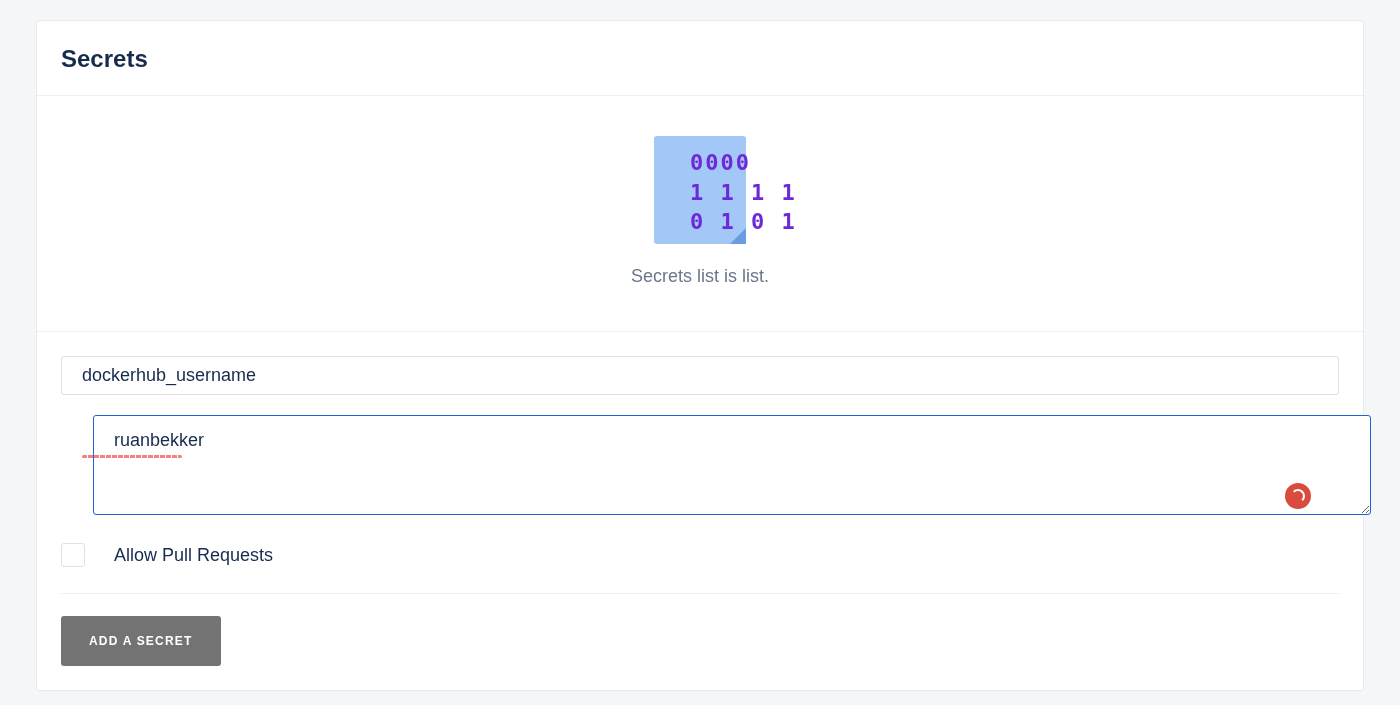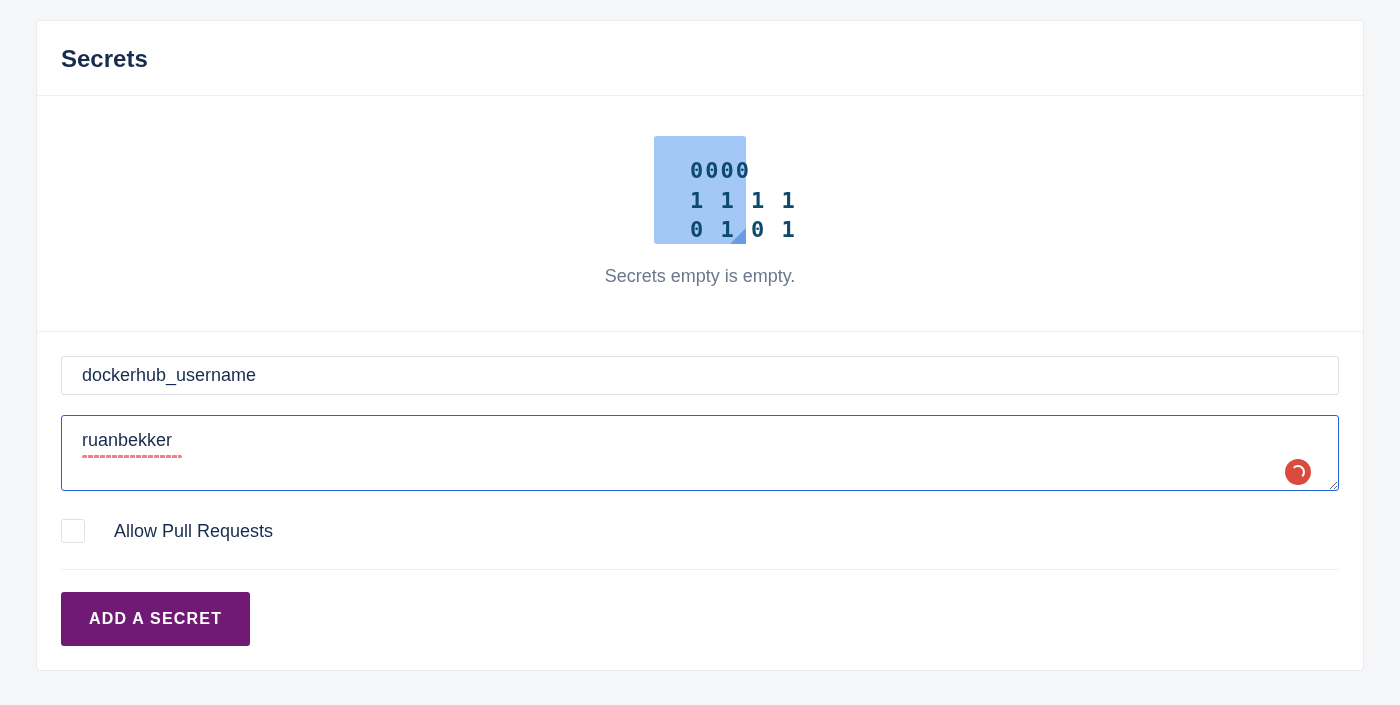--- a/index.html
+++ b/index.html
@@ -29,27 +29,27 @@
     .binary-illustration {
       display: inline-block;
       width: 92px;
       height: 108px;
       background: #a3c7f7;
       border-radius: 3px;
       position: relative;
       margin-bottom: 22px;
     }
     .binary-text {
-      color: #0c4a6e;
+      color: #6d28d9;
       font-family: monospace;
       font-size: 22px;
       line-height: 1.35;
       letter-spacing: 2px;
       font-weight: 700;
-      padding-top: 20px;
+      padding-top: 12px;
       white-space: pre;
       margin-left: 36px;
     }
     .page-fold {
       position: absolute;
       bottom: 0;
       right: 0;
       width: 0;
       height: 0;
       border-style: solid;
@@ -74,30 +74,31 @@
       background: #fff;
       outline: none;
       margin-bottom: 20px;
     }
     .secret-value-wrap {
       position: relative;
       margin-bottom: 24px;
     }
     .secret-value-input {
       width: 100%;
-      height: 76px;
+      height: 100px;
       padding: 14px 20px;
       font-size: 18px;
       color: #172b4d;
       border: 1px solid #2063d6;
       border-radius: 3px;
       background: #fff;
       outline: none;
       resize: both;
       font-family: inherit;
+      margin-left: 32px;
     }
     .spell-underline {
       position: absolute;
       left: 21px;
       top: 40px;
       width: 100px;
       height: 3px;
       background: repeating-linear-gradient(90deg, #f38186, #f38186 5px, transparent 5px, transparent 6px);
       border-radius: 2px;
       pointer-events: none;
@@ -136,23 +137,23 @@
       border: 1px solid #dfe1e6;
       border-radius: 3px;
       background: #fff;
       cursor: pointer;
     }
     .checkbox-label {
       color: #172b4d;
       font-size: 18px;
     }
     .add-secret-btn {
-      background: #701a75;
+      background: #737373;
       color: #ffffff;
-      font-size: 16px;
+      font-size: 12px;
       font-weight: 600;
       letter-spacing: 1.2px;
       border: none;
       border-radius: 3px;
       padding: 18px 28px;
       cursor: pointer;
     }
   </style>
 </head>
 <body>
@@ -162,21 +163,21 @@
     <div class="panel-title">Secrets</div>
   </div>
 
   <div class="empty-state">
     <div class="binary-illustration">
       <div class="binary-text">0000
 1 1 1 1
 0 1 0 1</div>
       <div class="page-fold"></div>
     </div>
-    <div class="empty-msg">Secrets empty is empty.</div>
+    <div class="empty-msg">Secrets list is list.</div>
   </div>
 
   <div class="form-section">
     <input type="text" class="secret-name-input" value="dockerhub_username" style="">
 
     <div class="secret-value-wrap">
       <textarea class="secret-value-input" style="">ruanbekker</textarea>
       <div class="spell-underline"></div>
       <div class="loader-icon">
         <div class="loader-arc"></div>

